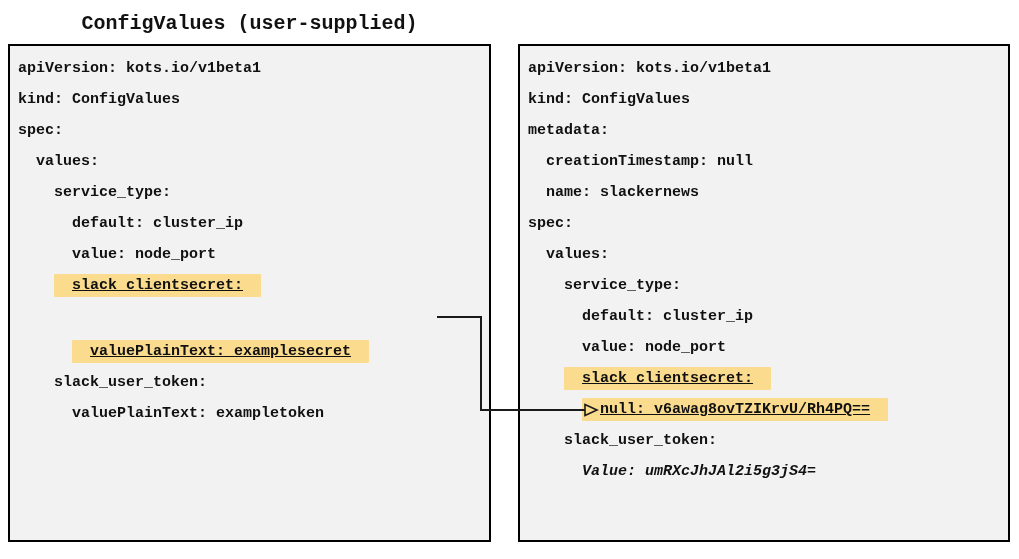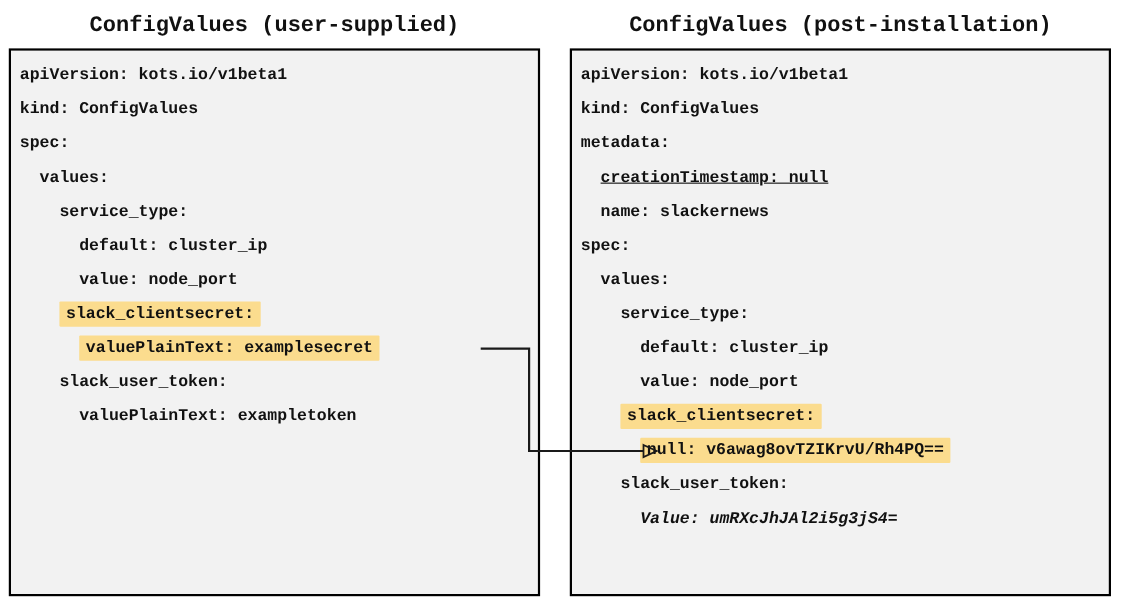--- a/index.html
+++ b/index.html
@@ -44,64 +44,64 @@
   .code-line {
     height: 31px;
     line-height: 31px;
     font-size: 15px;
     font-weight: bold;
     color: #111111;
     white-space: pre;
   }
   .code-line .hl {
     background: var(--hl-col, #fbdc8e);
-    padding: 3px 6px;
+    padding: 3px 18px;
     border-radius: 1px;
+    text-decoration: underline;
   }
   .arrow-overlay {
     position: absolute;
     left: 0;
     top: 0;
     width: 1019px;
     height: 559px;
     pointer-events: none;
     z-index: 5;
   }
 </style>
 </head>
 <body>
 
 <div class="canvas">
 
   <div class="panel-title title-left">ConfigValues (user-supplied)</div>
 
-  <div class="panel-title title-right">ConfigValues (post-installation)</div>
 
   <div class="panel panel-left">
     <div class="code">
         <div class="code-line" style="padding-left: 0ch;"><span>apiVersion: kots.io/v1beta1</span></div>
         <div class="code-line" style="padding-left: 0ch;"><span>kind: ConfigValues</span></div>
         <div class="code-line" style="padding-left: 0ch;"><span>spec:</span></div>
         <div class="code-line" style="padding-left: 2ch;"><span>values:</span></div>
         <div class="code-line" style="padding-left: 4ch;"><span>service_type:</span></div>
         <div class="code-line" style="padding-left: 6ch;"><span>default: cluster_ip</span></div>
         <div class="code-line" style="padding-left: 6ch;"><span>value: node_port</span></div>
         <div class="code-line" style="padding-left: 4ch;"><span class="hl">slack_clientsecret:</span></div>
-        <div class="code-line" style="padding-left: 6ch;"><span class="hl">valuePlainText: examplesecret</span></div>
+        <div class="code-line" style="padding-left: 6ch; margin-top: 35px;"><span class="hl">valuePlainText: examplesecret</span></div>
         <div class="code-line" style="padding-left: 4ch;"><span>slack_user_token:</span></div>
         <div class="code-line" style="padding-left: 6ch;"><span>valuePlainText: exampletoken</span></div>
       </div>
   </div>
 
   <div class="panel panel-right">
     <div class="code">
         <div class="code-line" style="padding-left: 0ch;"><span>apiVersion: kots.io/v1beta1</span></div>
         <div class="code-line" style="padding-left: 0ch;"><span>kind: ConfigValues</span></div>
         <div class="code-line" style="padding-left: 0ch;"><span>metadata:</span></div>
-        <div class="code-line" style="padding-left: 2ch; text-decoration: underline;"><span>creationTimestamp: null</span></div>
+        <div class="code-line" style="padding-left: 2ch;"><span>creationTimestamp: null</span></div>
         <div class="code-line" style="padding-left: 2ch;"><span>name: slackernews</span></div>
         <div class="code-line" style="padding-left: 0ch;"><span>spec:</span></div>
         <div class="code-line" style="padding-left: 2ch;"><span>values:</span></div>
         <div class="code-line" style="padding-left: 4ch;"><span>service_type:</span></div>
         <div class="code-line" style="padding-left: 6ch;"><span>default: cluster_ip</span></div>
         <div class="code-line" style="padding-left: 6ch;"><span>value: node_port</span></div>
         <div class="code-line" style="padding-left: 4ch;"><span class="hl">slack_clientsecret:</span></div>
         <div class="code-line" style="padding-left: 6ch;"><span class="hl">null: v6awag8ovTZIKrvU/Rh4PQ==</span></div>
         <div class="code-line" style="padding-left: 4ch;"><span>slack_user_token:</span></div>
         <div class="code-line" style="padding-left: 6ch; font-style: italic;"><span>Value: umRXcJhJAl2i5g3jS4=</span></div>

